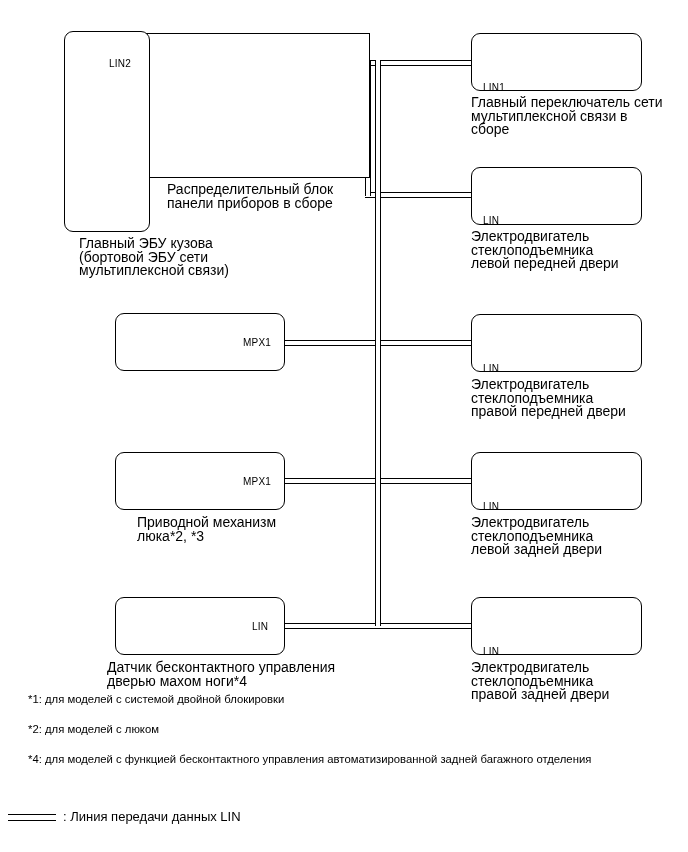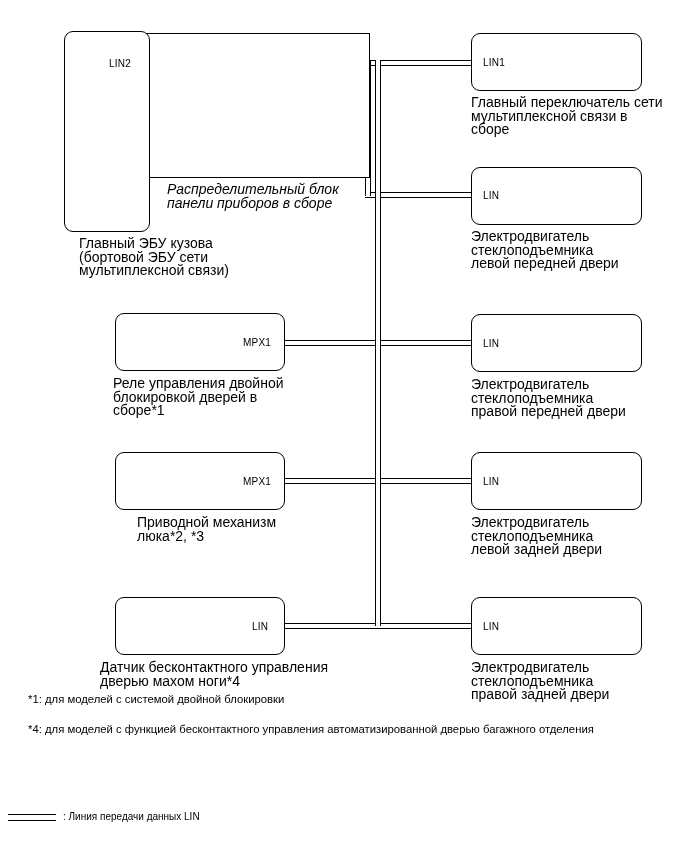--- a/index.html
+++ b/index.html
@@ -31,21 +31,21 @@
   .box.square  { border-radius: 0; }
 
   .port {
     position: absolute;
     font-size: 10px;
     line-height: 13px;
     letter-spacing: 0.2px;
     white-space: nowrap;
     color: #000;
   }
-  .port.left  { left: 12px; }
+  .port.left  { left: 12px; margin-top: 25px; }
   .port.right { right: 13px; }
 
   
   .caption {
     position: absolute;
     font-size: 14px;
     line-height: 13.6px;
     color: #000000;
     white-space: pre-line;
     z-index: 6;
@@ -103,21 +103,21 @@
   .legend-swatch {
     width: 48px;
     height: 7px;
     box-sizing: border-box;
     border-top: 1.4px solid #000;
     border-bottom: 1.4px solid #000;
     background: #fff;
     margin-right: 7px;
   }
   .legend-text {
-    font-size: 10px;
+    font-size: 13px;
     line-height: 14px;
     white-space: nowrap;
   }
 </style>
 </head>
 <body>
 
 <div id="page">
 
   <div class="bus-h" style="left:148px; top:60px; width:330px;"></div>
@@ -136,43 +136,40 @@
 
   <div class="bus-join" style="left:366px; top:61px;  width:4px;  height:6px;"></div>
   <div class="bus-join" style="left:376px; top:61px;  width:4px;  height:6px;"></div>
   <div class="bus-join" style="left:366px; top:193px; width:4px;  height:4px;"></div>
   <div class="bus-join" style="left:376px; top:193px; width:4px;  height:4px;"></div>
   <div class="bus-join" style="left:376px; top:341px; width:4px;  height:4px;"></div>
   <div class="bus-join" style="left:376px; top:479px; width:4px;  height:4px;"></div>
   <div class="bus-join" style="left:376px; top:624px; width:4px;  height:4px;"></div>
 
   <div class="box square" style="left:110px; top:33px; width:260px; height:145px; z-index:4;"></div>
-  <div class="caption" style="left:167px; top:183px; width:215px;font-style:italic;">Распределительный блок
+  <div class="caption" style="left:167px; top:183px; width:215px;">Распределительный блок
 панели приборов в сборе</div>
 
   <div class="box rounded" style="left:64px; top:31px; width:86px; height:201px; z-index:6;"></div>
   <div class="port right" style="left:109px; top:57px; z-index:7;">LIN2</div>
   <div class="caption" style="left:64px; top:237px; width:200px;margin-left:15px;">Главный ЭБУ кузова
 (бортовой ЭБУ сети
 мультиплексной связи)</div>
 
   <div class="box rounded" style="left:115px; top:313px; width:170px; height:58px;"></div>
   <div class="port right" style="left:243px; top:336px; z-index:7;">MPX1</div>
-  <div class="caption" style="left:113px; top:377px; width:215px;">Реле управления двойной
-блокировкой дверей в
-сборе*1</div>
 
   <div class="box rounded" style="left:115px; top:452px; width:170px; height:58px;"></div>
   <div class="port right" style="left:243px; top:475px; z-index:7;">MPX1</div>
   <div class="caption" style="left:113px; top:516px; width:215px;margin-left:24px;">Приводной механизм
 люка*2, *3</div>
 
   <div class="box rounded" style="left:115px; top:597px; width:170px; height:58px;"></div>
   <div class="port right" style="left:252px; top:620px; z-index:7;">LIN</div>
-  <div class="caption" style="left:100px; top:661px; width:260px;">Датчик бесконтактного управления
+  <div class="caption" style="left:107px; top:661px; width:260px;">Датчик бесконтактного управления
 дверью махом ноги*4</div>
 
   <div class="box rounded" style="left:471px; top:33px; width:171px; height:58px;"></div>
   <div class="port left" style="left:483px; top:56px; z-index:7;">LIN1</div>
   <div class="caption" style="left:471px; top:96px; width:200px;">Главный переключатель сети
 мультиплексной связи в
 сборе</div>
 
   <div class="box rounded" style="left:471px; top:167px; width:171px; height:58px;"></div>
   <div class="port left" style="left:483px; top:189px; z-index:7;">LIN</div>
@@ -189,21 +186,22 @@
   <div class="caption" style="left:471px; top:516px; width:215px;">Электродвигатель стеклоподъемника
 левой задней двери</div>
 
   <div class="box rounded" style="left:471px; top:597px; width:171px; height:58px;"></div>
   <div class="port left" style="left:483px; top:620px; z-index:7;">LIN</div>
   <div class="caption" style="left:471px; top:661px; width:215px;">Электродвигатель стеклоподъемника
 правой задней двери</div>
 
   <div class="notes">
     <div class="note">*1: для моделей с системой двойной блокировки</div>
-    <div class="note">*4: для моделей с функцией бесконтактного управления автоматизированной дверью багажного отделения</div>
+    <div class="note">*2: для моделей с люком</div>
+    <div class="note">*4: для моделей с функцией бесконтактного управления автоматизированной задней багажного отделения</div>
   </div>
 
   <div class="legend">
     <div class="legend-swatch"></div>
     <div class="legend-text">: Линия передачи данных LIN</div>
   </div>
 
 </div>
 
 </body></html>

